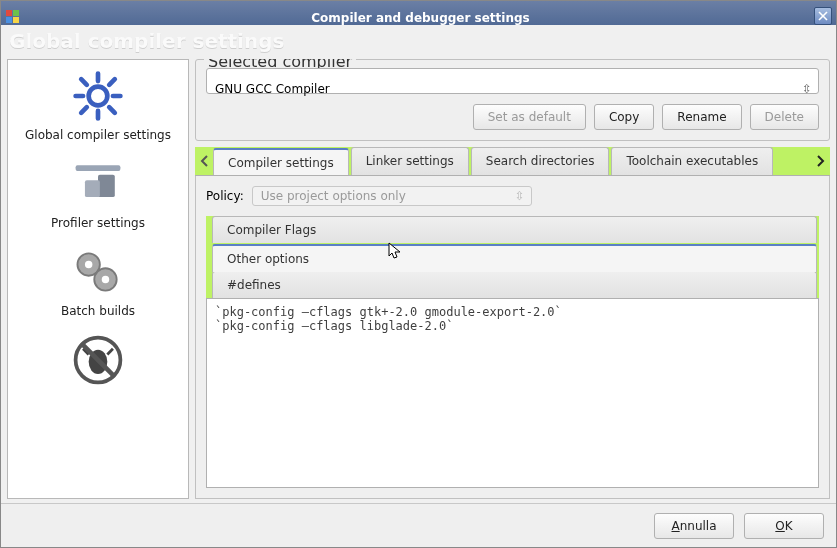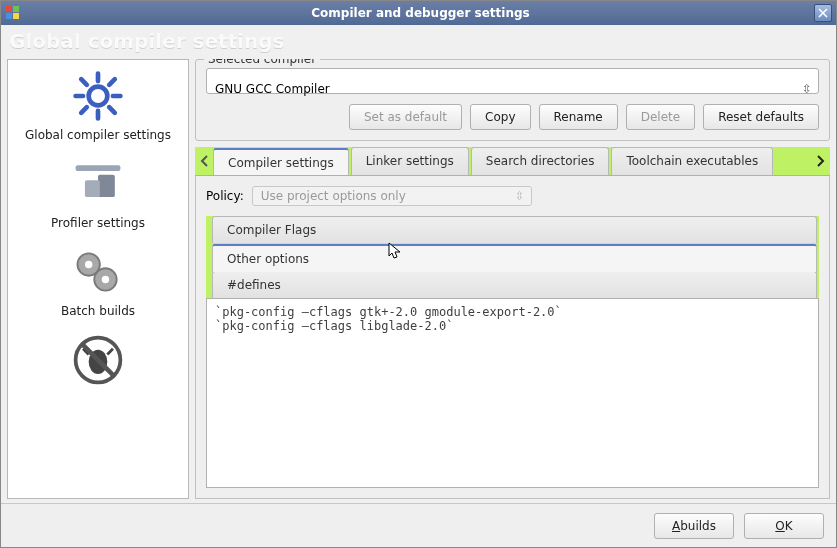--- a/index.html
+++ b/index.html
@@ -1,37 +1,37 @@
 <!DOCTYPE html>
 <html><head>
 <meta charset="utf-8">
 <style>
 * { box-sizing: border-box; margin: 0; padding: 0; font-family: "DejaVu Sans", "Liberation Sans", Arial, sans-serif; font-size: 12px; }
 body { background: #e8e8e8; width: 837px; height: 548px; overflow: hidden; }
 
 .window { width: 837px; height: 548px; background: #f0f0f0; border: 1px solid #888; display: flex; flex-direction: column; }
 
-.titlebar { height: 24px; background: linear-gradient(#6b7fa5, #516a95); display: flex; align-items: center; padding: 0 4px; color: #fff; }
+.titlebar { height: 24px; background: linear-gradient(#6b7fa5, #516a95); display: flex; align-items: flex-end; padding: 0 4px; color: #fff; }
 .titlebar-icon { width: 16px; height: 16px; margin-right: 6px; display:flex; align-items:center; justify-content:center; }
 .titlebar-title { flex: 1; text-align: center; font-weight: bold; font-size: 12px; }
 .title-close { width: 18px; height: 18px; background: linear-gradient(#a6bde0,#6e8cc2); border: 1px solid #35507a; border-radius: 2px; display:flex; align-items:center; justify-content:center; cursor:pointer; }
 
 .subheader { font-size: 20px; font-weight: bold; color: #fafafa; padding: 4px 8px 6px 8px; text-shadow: 0 1px 0 #cfcfcf; }
 
 .body { flex: 1; display: flex; padding: 0 6px 4px 6px; gap: 6px; overflow:hidden; }
 
 .sidebar { width: 182px; background: #fff; border: 1px solid #b8b8b8; padding: 4px 2px; overflow:hidden; }
 .side-item { text-align:center; padding: 4px 2px 10px 2px; cursor:pointer; }
 .side-icon { width: 56px; height: 56px; margin: 0 auto 4px auto; display:flex; align-items:center; justify-content:center; }
 .side-label { font-size: 12px; color:#222; }
 
 .main { flex:1; display:flex; flex-direction:column; gap:6px; }
 
 .group { border: 1px solid #c0c0c0; border-radius: 3px; padding: 8px 10px 10px 10px; background:#efefef; position:relative; }
-.group-title { position:absolute; top:-8px; left:8px; background:#efefef; padding:0 4px; color:#333; font-size:12px; }
+.group-title { position:absolute; top:-8px; left:8px; background:#efefef; padding:0 4px; color:#333; font-size:16px; }
 
 .compiler-select { width:100%; height:26px; border:1px solid #b0b0b0; border-radius:3px; background:#fff; padding:16px 24px 0 8px; position:relative; display:flex; align-items:center; }
 .compiler-select::after { content:"⇳"; position:absolute; right:6px; color:#666; font-size:12px; }
 
 .btn-row { display:flex; gap:8px; margin-top:10px; justify-content:flex-end; }
 .btn { height:26px; padding:0 14px; background:linear-gradient(#fdfdfd,#e7e7e7); border:1px solid #b0b0b0; border-radius:3px; cursor:pointer; display:flex; align-items:center; color:#222; }
 .btn.disabled { color:#9a9a9a; cursor:default; }
 
 .tabstrip-outer { display:flex; align-items:center; border-bottom:1px solid #b0b0b0; background:#bef264; position:relative; }
 .scroll-arrow { width:18px; height:28px; display:flex; align-items:center; justify-content:center; color:#555; cursor:pointer; font-size:14px; }
@@ -139,21 +139,20 @@
       <div class="group">
         <span class="group-title">Selected compiler</span>
         <div class="compiler-select">
           <span>GNU GCC Compiler</span>
         </div>
         <div class="btn-row">
           <div class="btn disabled">Set as default</div>
           <div class="btn">Copy</div>
           <div class="btn">Rename</div>
           <div class="btn disabled">Delete</div>
-          <div class="btn">Reset defaults</div>
         </div>
       </div>
 
       <div style="flex:1; display:flex; flex-direction:column;">
         <div class="tabstrip-outer">
           <div class="scroll-arrow">
             <svg width="8" height="12">
                 <path d="M7 1L2 6l5 5" fill="none" stroke="#555" stroke-width="2"></path>
               </svg>
           </div>
@@ -193,20 +192,20 @@
 `pkg-config –cflags libglade-2.0`</div>
           </div>
         </div>
       </div>
 
     </div>
   </div>
 
   <div class="footer">
     <div class="btn">
-        <span><u>A</u><span>builds</span></span>
+        <span><u>A</u><span>nnulla</span></span>
       </div>
     <div class="btn">
         <span><u>O</u>K</span>
       </div>
   </div>
 
 </div>
 
 </body></html>

